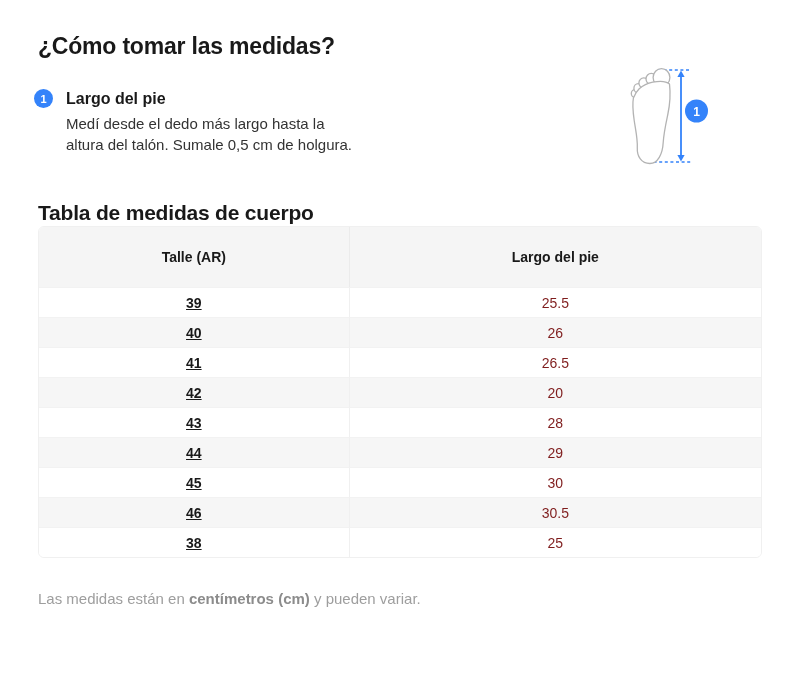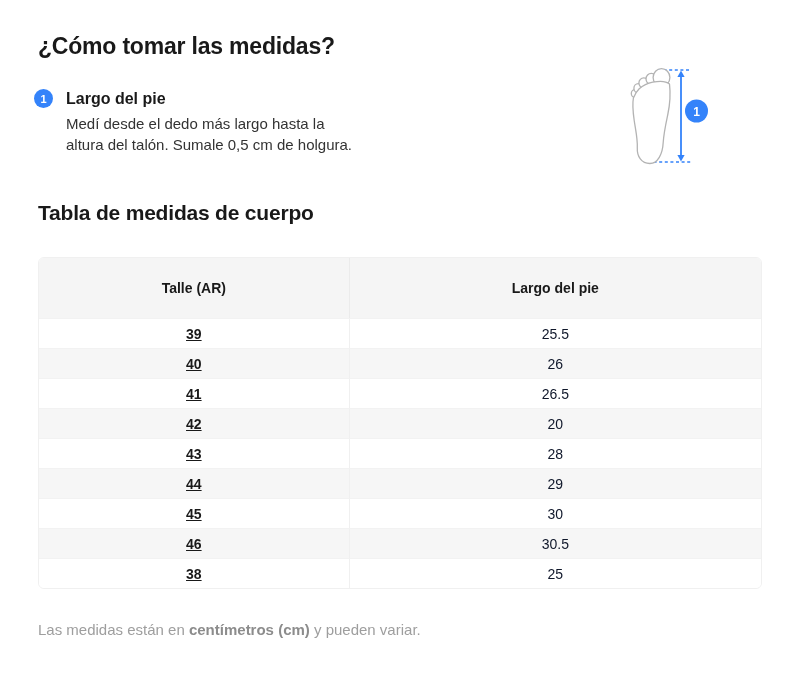--- a/index.html
+++ b/index.html
@@ -68,21 +68,20 @@
   .table-title {
     margin: 45px 0 0 0;
     font-size: 21px;
     line-height: 26px;
     font-weight: 700;
     letter-spacing: -0.2px;
     color: #191919;
   }
   table.size-table {
     width: 724px;
-    margin-top: 31px;
     border-collapse: separate;
     border-spacing: 0;
     border: 1px solid #f0f0f0;
     border-radius: 6px;
     font-size: 14px;
   }
   .size-table th {
     height: 60px;
     background: #f5f5f5;
     font-size: 14px;
@@ -92,21 +91,21 @@
   }
   .size-table th:first-child { border-top-left-radius: 5px; border-right: 1px solid #ebebeb; }
   .size-table th:last-child  { border-top-right-radius: 5px; }
   .size-table td {
     height: 30px;
     text-align: center;
     border-top: 1px solid #f2f2f2;
     background: #ffffff;
   }
   .size-table td:first-child { font-weight: 700; color: #191919; border-right: 1px solid #f0f0f0; text-decoration: underline; }
-  .size-table td:last-child  { color: #0f172a; }
+  .size-table td:last-child  { color: #7f1d1d; }
   .size-table tbody tr:nth-child(even) td { background: #f6f6f6; }
   .size-table tbody tr:last-child td:first-child { border-bottom-left-radius: 5px; }
   .size-table tbody tr:last-child td:last-child  { border-bottom-right-radius: 5px; }
   
   .note {
     margin: 31px 0 12px 0;
     font-size: 15px;
     line-height: 19px;
     color: #9e9e9e;
   }

